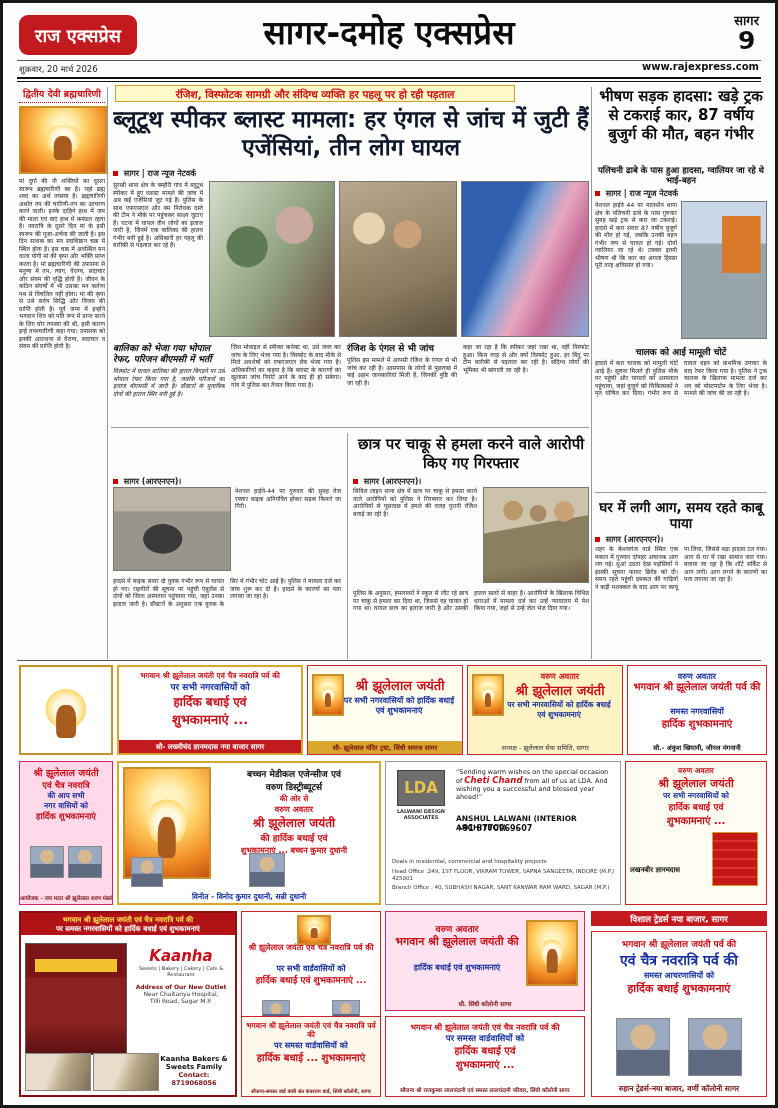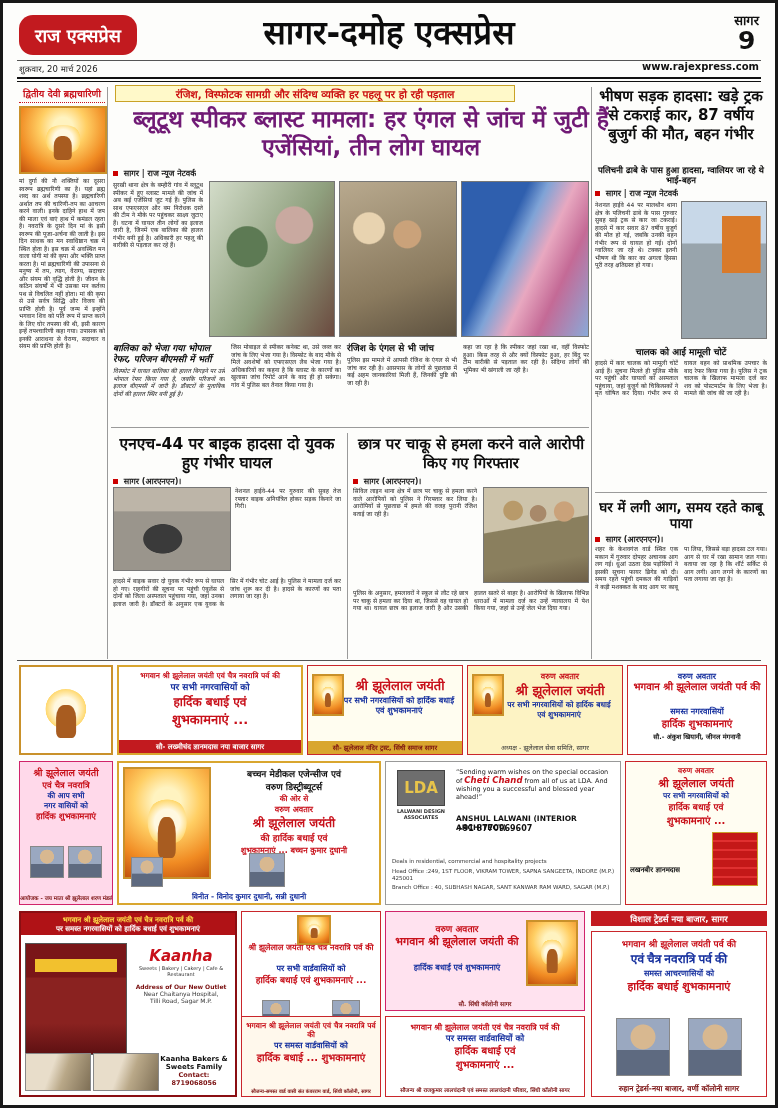--- a/index.html
+++ b/index.html
@@ -8,34 +8,34 @@
         border:3px solid #181818;box-sizing:border-box;overflow:hidden;}
   .abs{position:absolute;box-sizing:border-box;}
   .tiny{font-size:6px;line-height:7.5px;text-align:justify;color:#1c1c1c;overflow:hidden;}
   .cols2{column-count:2;column-gap:6px;}
   .byline{font-size:8px;font-weight:bold;color:#222;white-space:nowrap;overflow:hidden;}
   .sq{display:inline-block;width:5px;height:5px;background:#c00;margin-right:3px;}
   .rule{border-top:1px solid #555;}
   .vrule{width:1px;background:#9a9a9a;}
   .hrule{height:1px;background:#9a9a9a;}
   
-  .brand-box{left:16px;top:12px;width:118px;height:40px;background:#c21a1f;border-radius:14px;
+  .brand-box{left:16px;top:12px;width:118px;height:40px;background:#c21a1f;border-radius:9px;
              display:flex;align-items:center;justify-content:center;color:#fff;
              font-weight:bold;font-size:18px;}
   .edition-title{left:140px;right:140px;top:6px;text-align:center;font-size:33px;font-weight:800;color:#0c0c0c;}
   .city-block{right:16px;top:8px;text-align:center;}
   .city{font-size:13px;font-weight:bold;}
   .pageno{font-size:25px;font-weight:800;line-height:24px;}
   .dateline{left:16px;top:60px;font-size:8.5px;color:#222;}
   .website{right:16px;top:58px;font-size:10px;font-weight:bold;color:#111;}
   
   .kicker{left:112px;top:82px;width:400px;height:17px;background:#fff9c9;border:1px solid #c9a227;
           color:#cc1111;font-size:10.5px;font-weight:bold;display:flex;align-items:center;justify-content:center;overflow:hidden;}
   .lead-headline{left:110px;top:102px;width:476px;height:58px;text-align:center;
-                 font-size:23px;line-height:28px;font-weight:800;color:#701a75;overflow:hidden;margin-left:20px;}
+                 font-size:23px;line-height:28px;font-weight:800;color:#0f172a;overflow:hidden;}
   .photo{border:1px solid #777;}
   .ph-hospital{background:radial-gradient(circle at 30% 42%,#5d7a54 0 16%,transparent 17%),
                radial-gradient(circle at 68% 28%,#c9a9a0 0 13%,transparent 14%),
                linear-gradient(120deg,#d3dcc9,#8fa07e 55%,#6b4a3f);}
   .ph-people{background:radial-gradient(circle at 25% 30%,#e8d3b0 0 11%,transparent 12%),
              radial-gradient(circle at 58% 34%,#caa27a 0 11%,transparent 12%),
              linear-gradient(160deg,#b8a98e,#8a7a5e 65%,#5e5240);}
   .ph-cloth{background:linear-gradient(115deg,#2f5fae 0 34%,#7fa3d6 44%,#e8a8c0 58%,#c46a96 74%,#8aa9d8 100%);}
   .ph-truck{background:linear-gradient(#d97a2a,#d97a2a) no-repeat 88% 18%/46% 42%,
             linear-gradient(#c8d8e8 0 30%,#98a4ac 31% 100%);}
@@ -116,21 +116,20 @@
     <div class="subhead" style="font-size:9px;line-height:11px;">बालिका को भेजा गया भोपाल रेफर, परिजन बीएमसी में भर्ती</div>
     <div class="tiny" style="height:48px;margin-top:2px;">विस्फोट में घायल बालिका की हालत बिगड़ने पर उसे भोपाल रेफर किया गया है, जबकि परिजनों का इलाज बीएमसी में जारी है। डॉक्टरों के मुताबिक दोनों की हालत स्थिर बनी हुई है।</div>
   </div>
   <div class="abs tiny" style="left:228px;top:340px;width:110px;height:82px;">जिस मोबाइल से स्पीकर कनेक्ट था, उसे जब्त कर जांच के लिए भेजा गया है। विस्फोट के बाद मौके से मिले अवशेषों को एफएसएल लैब भेजा गया है। अधिकारियों का कहना है कि ब्लास्ट के कारणों का खुलासा जांच रिपोर्ट आने के बाद ही हो सकेगा। गांव में पुलिस बल तैनात किया गया है।</div>
   <div class="abs" style="left:344px;top:340px;width:110px;height:82px;">
     <div class="subhead" style="font-size:9px;line-height:11px;">रंजिश के एंगल से भी जांच</div>
     <div class="tiny" style="height:58px;margin-top:2px;">पुलिस इस मामले में आपसी रंजिश के एंगल से भी जांच कर रही है। आसपास के लोगों से पूछताछ में कई अहम जानकारियां मिली हैं, जिनकी पुष्टि की जा रही है।</div>
   </div>
   <div class="abs tiny" style="left:460px;top:340px;width:126px;height:82px;">कहा जा रहा है कि स्पीकर जहां रखा था, वहीं विस्फोट हुआ। किस तरह से और क्यों विस्फोट हुआ, हर बिंदु पर टीम बारीकी से पड़ताल कर रही है। संदिग्ध लोगों की भूमिका भी खंगाली जा रही है।</div>
 
-  <div class="abs story-headline" style="left:110px;top:432px;width:228px;height:40px;font-size:15.5px;line-height:19px;">एनएच-44 पर बाइक हादसा दो युवक हुए गंभीर घायल</div>
   <div class="abs byline" style="left:110px;top:472px;">
     <span class="sq"></span>
     <span>सागर (आरएनएन)।</span>
   </div>
   <div class="abs photo ph-crash" style="left:110px;top:484px;width:118px;height:84px;"></div>
   <div class="abs tiny" style="left:232px;top:484px;width:106px;height:84px;">नेशनल हाईवे-44 पर गुरुवार की सुबह तेज रफ्तार बाइक अनियंत्रित होकर सड़क किनारे जा गिरी।</div>
   <div class="abs tiny cols2" style="left:110px;top:574px;width:228px;height:78px;">हादसे में बाइक सवार दो युवक गंभीर रूप से घायल हो गए। राहगीरों की सूचना पर पहुंची एंबुलेंस से दोनों को जिला अस्पताल पहुंचाया गया, जहां उनका इलाज जारी है। डॉक्टरों के अनुसार एक युवक के सिर में गंभीर चोट आई है। पुलिस ने मामला दर्ज कर जांच शुरू कर दी है। हादसे के कारणों का पता लगाया जा रहा है।</div>
 
   <div class="abs story-headline" style="left:350px;top:432px;width:236px;height:40px;font-size:15px;line-height:19px;">छात्र पर चाकू से हमला करने वाले आरोपी किए गए गिरफ्तार</div>
   <div class="abs byline" style="left:350px;top:472px;">
@@ -182,21 +181,21 @@
     <div class="adline r bd" style="font-size:13px;padding-left:30px;">श्री झूलेलाल जयंती</div>
     <div class="b bd" style="font-size:7.5px;line-height:9.5px;margin:1px 6px 0 34px;height:28px;overflow:hidden;">पर सभी नगरवासियों को हार्दिक बधाई एवं शुभकामनाएं</div>
     <div class="adline" style="position:absolute;left:0;right:0;bottom:2px;font-size:6.5px;color:#333;">अध्यक्ष - झूलेलाल सेवा समिति, सागर</div>
   </div>
 
   <div class="ad redb" style="left:624px;top:662px;width:140px;height:90px;">
     <div class="adline b bd" style="font-size:8px;margin-top:4px;">वरुण अवतार</div>
     <div class="r bd" style="font-size:10px;line-height:12px;margin:0 4px;height:24px;overflow:hidden;">भगवान श्री झूलेलाल जयंती पर्व की</div>
     <div class="adline b bd" style="font-size:8px;">समस्त नगरवासियों</div>
     <div class="adline r bd" style="font-size:10px;">हार्दिक शुभकामनाएं</div>
-    <div class="adline" style="position:absolute;left:0;right:0;bottom:13px;font-size:6.5px;color:#111;font-weight:bold;">सौ.- अंकुश खियानी, जीनल मंगनानी</div>
+    <div class="adline" style="position:absolute;left:0;right:0;bottom:2px;font-size:6.5px;color:#111;font-weight:bold;">सौ.- अंकुश खियानी, जीनल मंगनानी</div>
   </div>
 
   <div class="ad" style="left:16px;top:758px;width:94px;height:144px;background:#ffd9ea;border:1.5px solid #d0246a;">
     <div class="adline r bd" style="font-size:9.5px;margin-top:4px;">श्री झूलेलाल जयंती</div>
     <div class="adline r bd" style="font-size:8.5px;">एवं चैत्र नवरात्रि</div>
     <div class="adline b bd" style="font-size:7.5px;">की आप सभी</div>
     <div class="adline b bd" style="font-size:7.5px;">नगर वासियों को</div>
     <div class="adline r bd" style="font-size:8.5px;">हार्दिक शुभकामनाएं</div>
     <div class="portrait" style="position:absolute;left:10px;bottom:26px;width:32px;height:30px;"></div>
     <div class="portrait" style="position:absolute;right:10px;bottom:26px;width:32px;height:30px;"></div>
@@ -298,21 +297,21 @@
   <div class="ad redb" style="left:382px;top:1013px;width:200px;height:81px;">
     <div class="adline r bd" style="font-size:8px;margin-top:4px;">भगवान श्री झूलेलाल जयंती एवं चैत्र नवरात्रि पर्व की</div>
     <div class="adline b bd" style="font-size:8.5px;">पर समस्त वार्डवासियों को</div>
     <div class="adline r bd" style="font-size:10px;">हार्दिक बधाई एवं</div>
     <div class="adline r bd" style="font-size:10px;">शुभकामनाएं ...</div>
     <div class="adline" style="position:absolute;left:0;right:0;bottom:2px;font-size:5.5px;color:#7a1010;font-weight:bold;">सौजन्य श्री राजकुमार लालचंदानी एवं समस्त लालचंदानी परिवार, सिंधी कॉलोनी सागर</div>
   </div>
 
   <div class="ad redb" style="left:588px;top:928px;width:176px;height:166px;">
     <div class="adline r bd" style="font-size:9px;margin-top:5px;">भगवान श्री झूलेलाल जयंती पर्व की</div>
-    <div class="adline b bd" style="font-size:12px;font-family:Liberation Serif, serif;">एवं चैत्र नवरात्रि पर्व की</div>
+    <div class="adline b bd" style="font-size:14px;">एवं चैत्र नवरात्रि पर्व की</div>
     <div class="adline b bd" style="font-size:8px;">समस्त आचरणासियों को</div>
     <div class="adline r bd" style="font-size:11px;">हार्दिक बधाई शुभकामनाएं</div>
     <div class="portrait" style="position:absolute;left:24px;bottom:20px;width:52px;height:56px;"></div>
     <div class="portrait" style="position:absolute;right:24px;bottom:20px;width:52px;height:56px;"></div>
     <div class="adline bd" style="position:absolute;left:0;right:0;bottom:3px;font-size:7.5px;color:#7a1010;">रुहान ट्रेडर्स-नया बाजार, वर्णी कॉलोनी सागर</div>
   </div>
 
 </div>
 
 </body></html>

